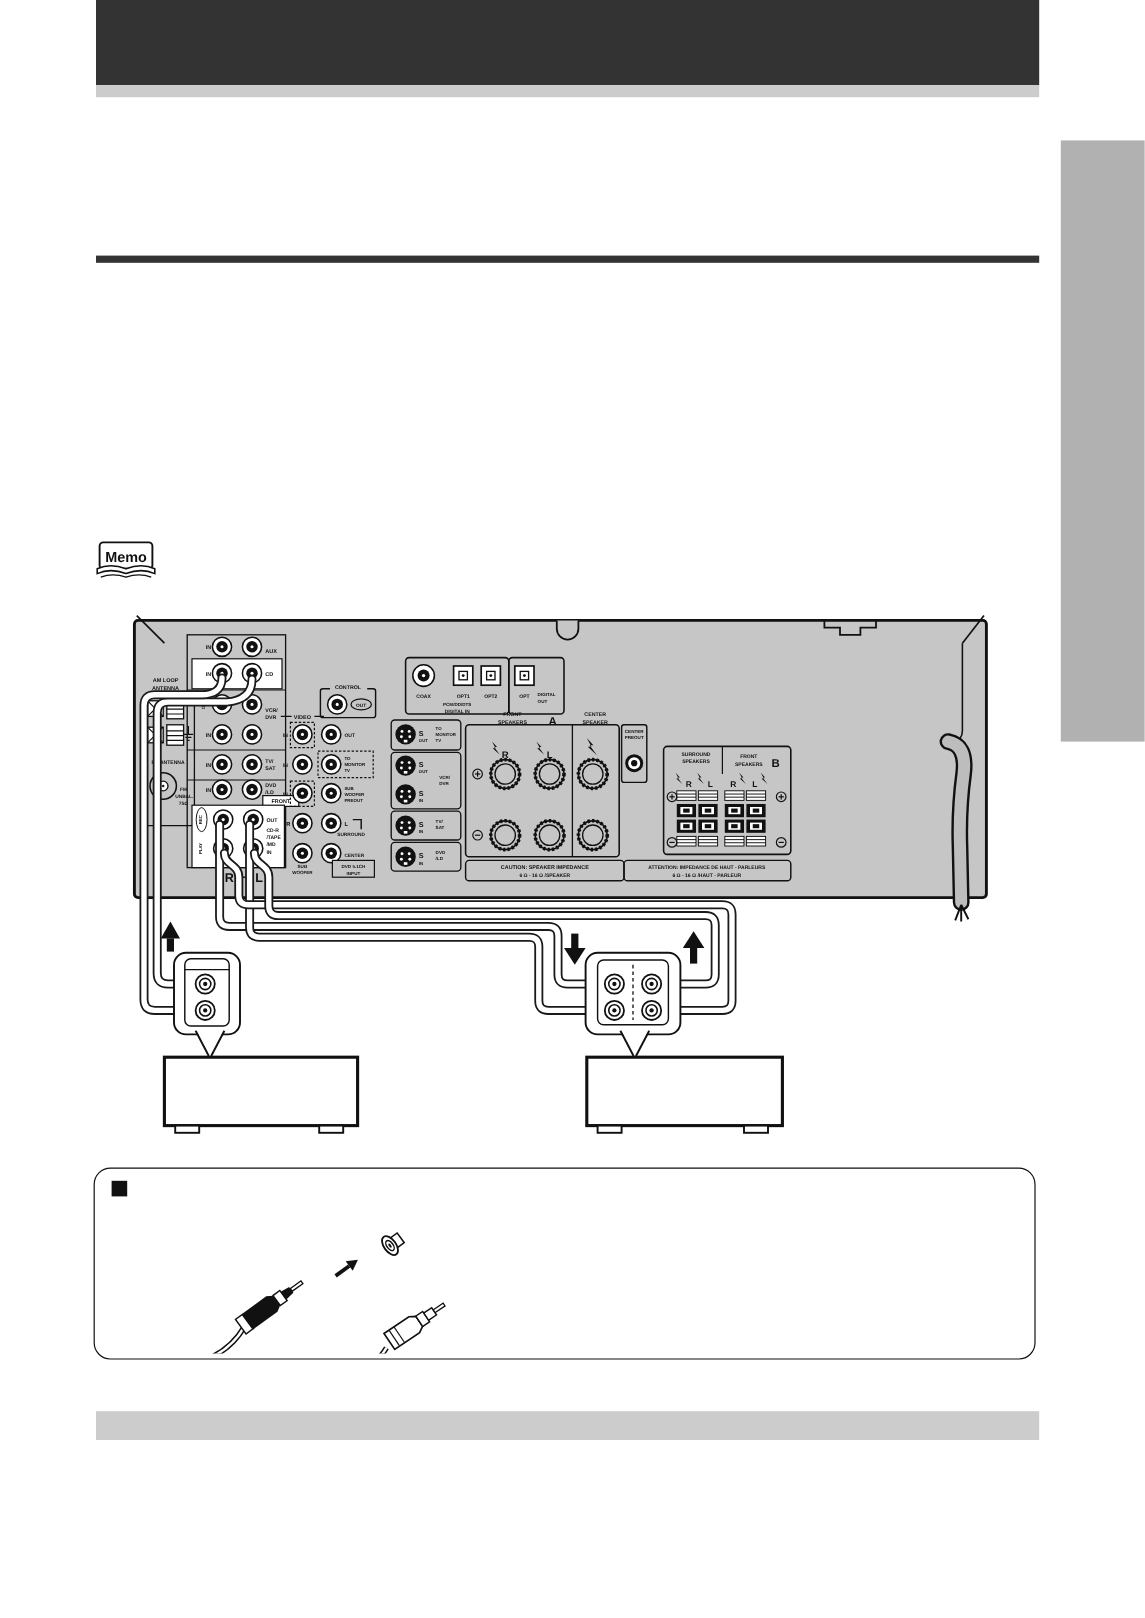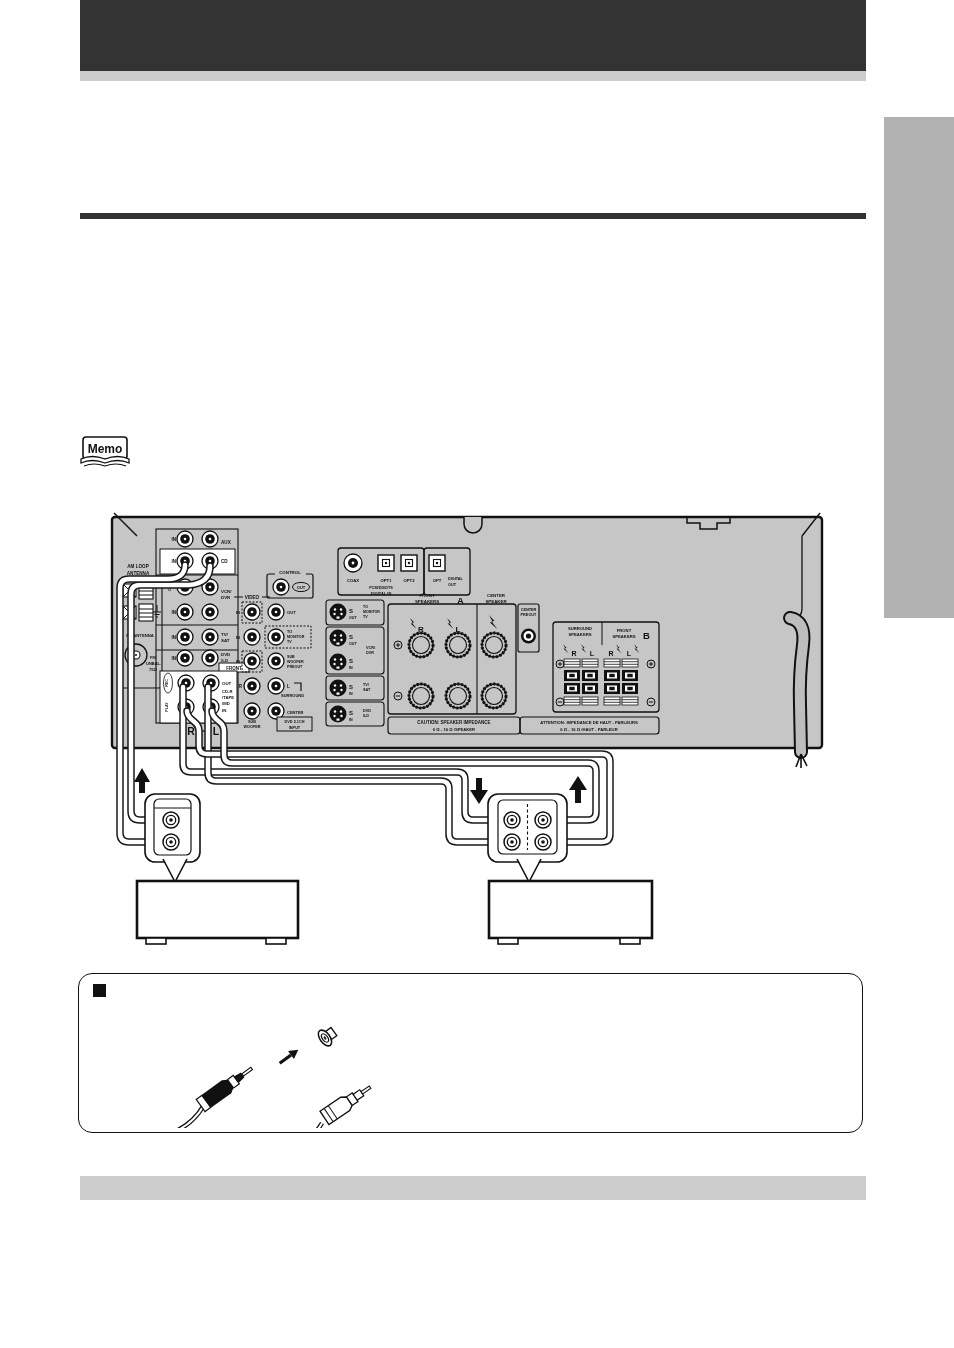--- a/index.html
+++ b/index.html
@@ -2,21 +2,21 @@
 <html><head>
 <meta charset="utf-8">
 <style>
   html,body{margin:0;padding:0;background:#fff;}
   body{width:954px;height:1348px;position:relative;font-family:"Liberation Sans",sans-serif;}
   .abs{position:absolute;}
   .header-bar{left:80px;top:0;width:786px;height:71px;background:#333333;}
   .header-strip{left:80px;top:71px;width:786px;height:10px;background:#cccccc;}
   .side-tab{left:884px;top:117px;width:70px;height:501px;background:#b1b1b1;}
   .rule{left:80px;top:213px;width:786px;height:6px;background:#333333;}
-  .memo{left:78px;top:432px;width:56px;height:42px;}
+  .memo{left:78px;top:447px;width:56px;height:42px;}
   .diagram{left:0;top:505px;}
   .notebox{left:78px;top:973px;width:785px;height:160px;border:1.5px solid #111;border-radius:14px;box-sizing:border-box;}
   .bullet{position:absolute;left:14px;top:10px;width:13px;height:13px;background:#111;font-size:0;overflow:hidden;color:transparent;}
   .plugsvg{position:absolute;left:50px;top:34px;}
   .bottom-bar{left:80px;top:1176px;width:786px;height:24px;background:#cccccc;}
   svg text{font-family:"Liberation Sans",sans-serif;font-weight:bold;fill:#111;}
   .mid{text-anchor:middle;}
   .end{text-anchor:end;}
 </style>
 </head>

